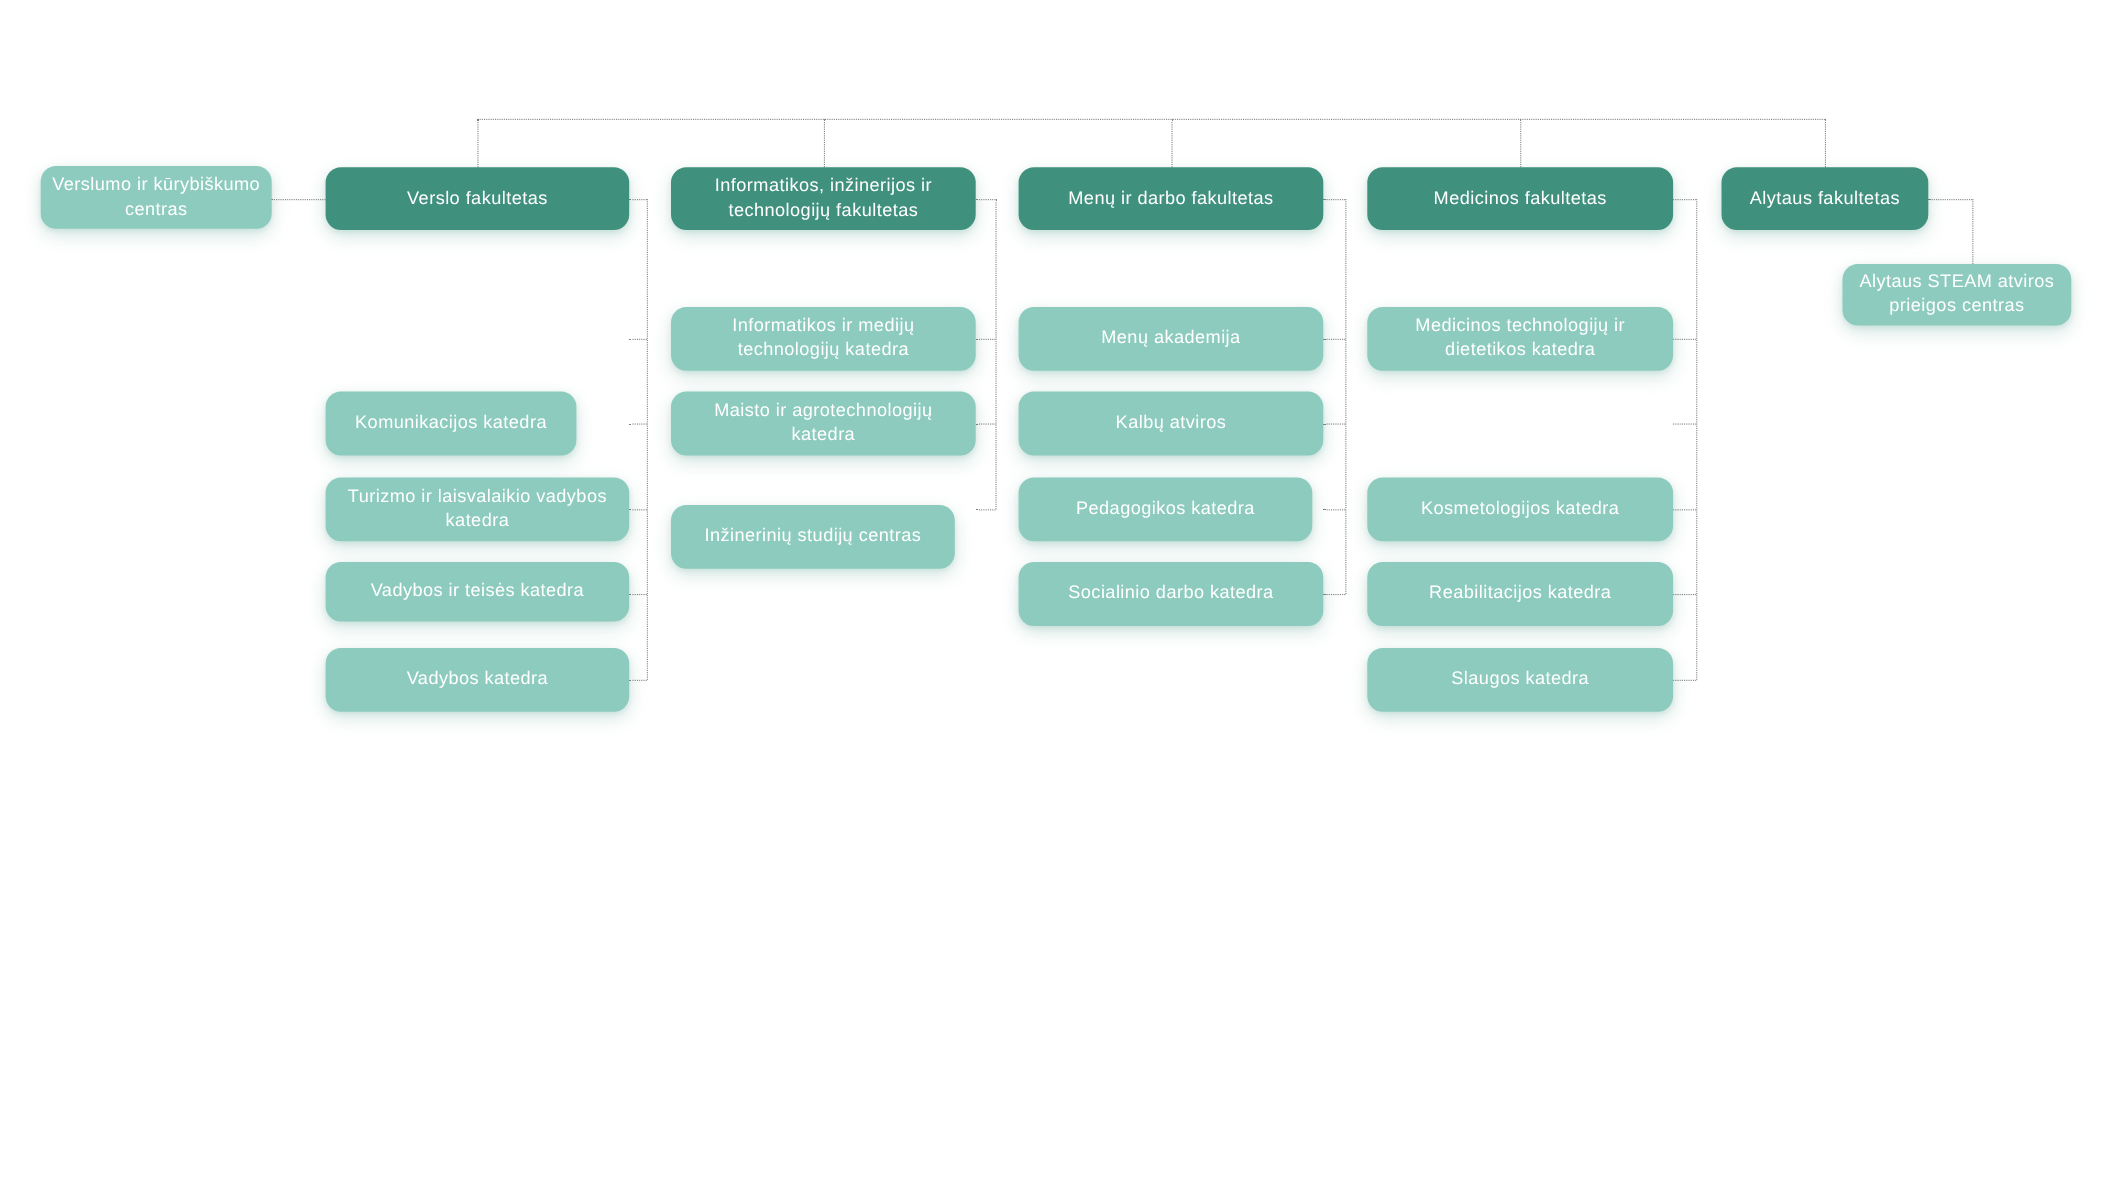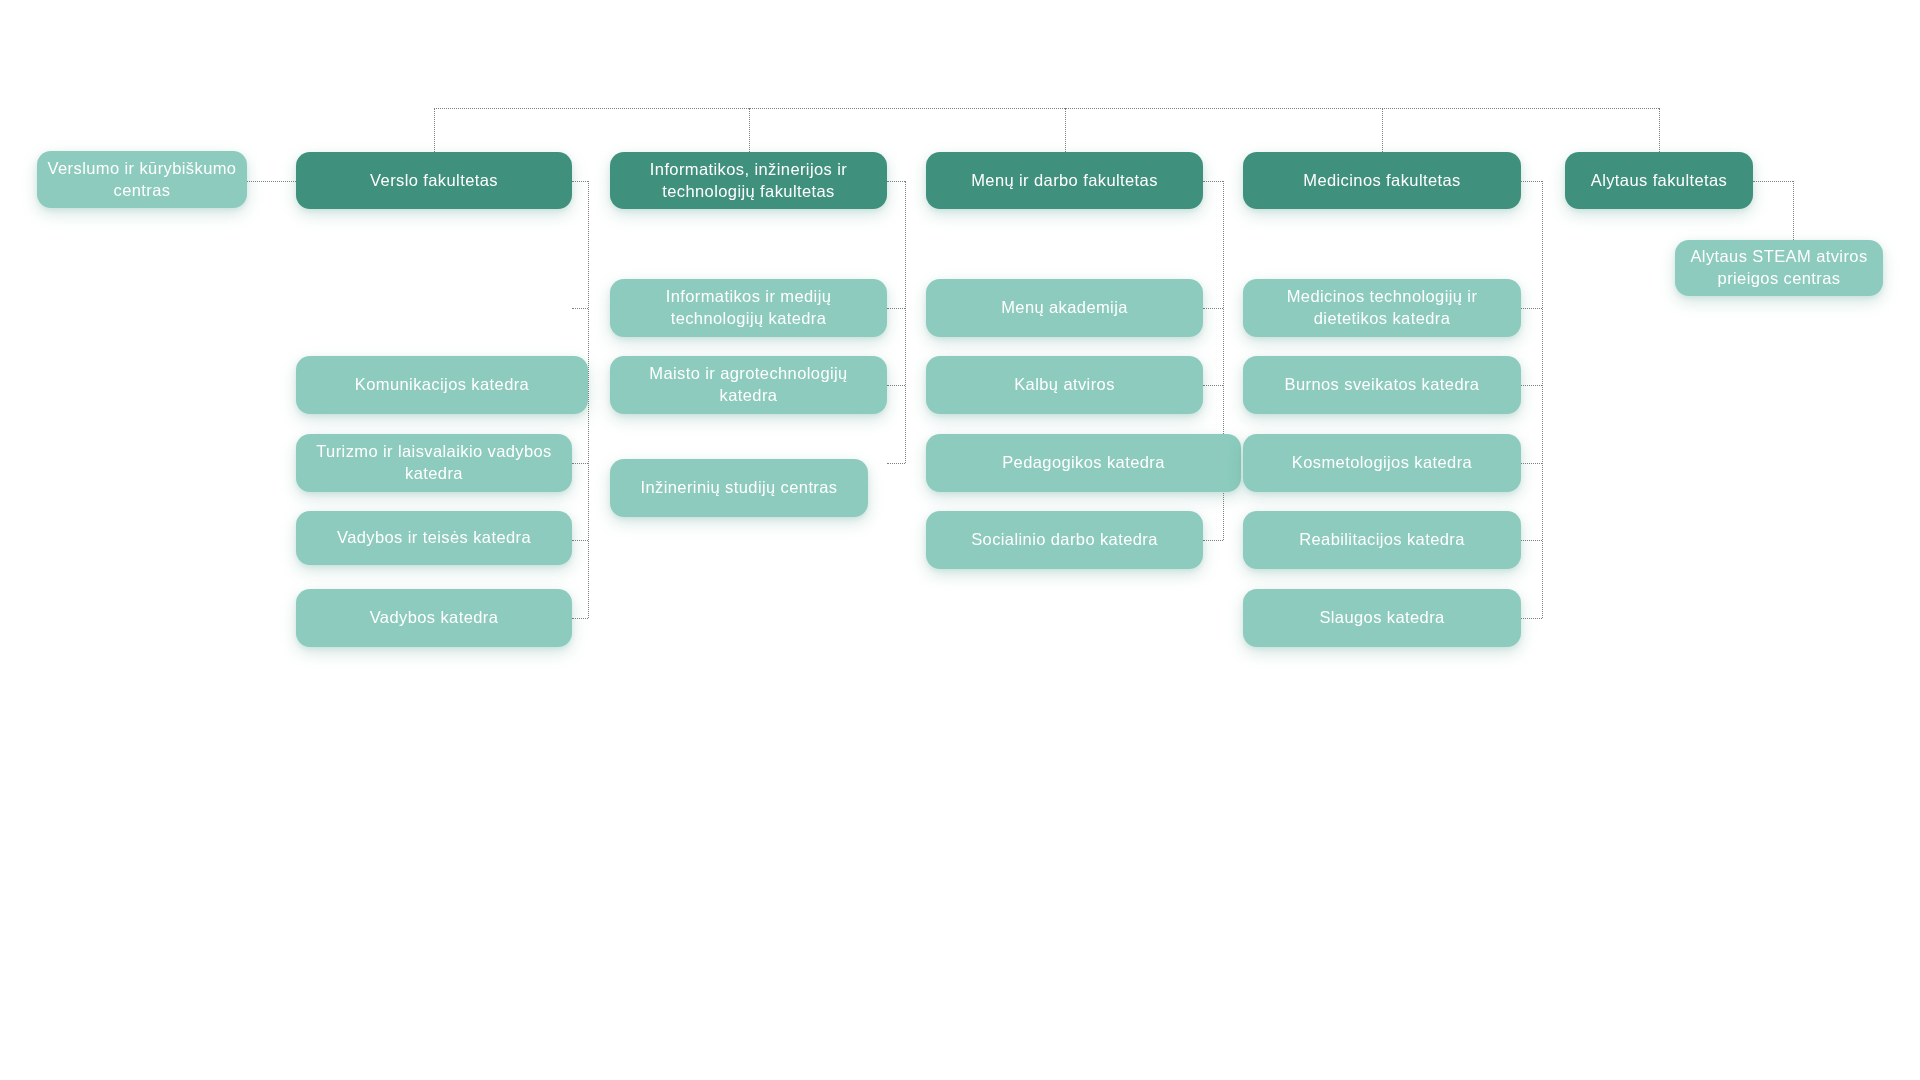--- a/index.html
+++ b/index.html
@@ -88,35 +88,34 @@
   <div class="line v" style="left:1793px;top:181px;height:59px"></div>
 
   <div class="node light" style="left:37px;top:151px;width:210px;height:57px">Verslumo ir kūrybiškumo centras</div>
 
   <div class="node dark" style="left:296px;top:152px;width:276px;height:57px">Verslo fakultetas</div>
   <div class="node dark" style="left:610px;top:152px;width:277px;height:57px">Informatikos, inžinerijos ir technologijų fakultetas</div>
   <div class="node dark" style="left:926px;top:152px;width:277px;height:57px">Menų ir darbo fakultetas</div>
   <div class="node dark" style="left:1243px;top:152px;width:278px;height:57px">Medicinos fakultetas</div>
   <div class="node dark" style="left:1565px;top:152px;width:188px;height:57px">Alytaus fakultetas</div>
 
-  <div class="node light" style="left:296px;top:356px;width:292px;height:58px">Komunikacijos katedra</div>
+  <div class="node light" style="left:296px;top:356px;width:228px;height:58px">Komunikacijos katedra</div>
   <div class="node light" style="left:296px;top:434px;width:276px;height:58px">Turizmo ir laisvalaikio vadybos katedra</div>
   <div class="node light" style="left:296px;top:511px;width:276px;height:54px">Vadybos ir teisės katedra</div>
   <div class="node light" style="left:296px;top:589px;width:276px;height:58px">Vadybos katedra</div>
 
   <div class="node light" style="left:610px;top:279px;width:277px;height:58px">Informatikos ir medijų technologijų katedra</div>
   <div class="node light" style="left:610px;top:356px;width:277px;height:58px">Maisto ir agrotechnologijų katedra</div>
   <div class="node light" style="left:610px;top:459px;width:258px;height:58px">Inžinerinių studijų centras</div>
 
   <div class="node light" style="left:926px;top:279px;width:277px;height:58px">Menų akademija</div>
   <div class="node light" style="left:926px;top:356px;width:277px;height:58px">Kalbų atviros</div>
-  <div class="node light" style="left:926px;top:434px;width:315px;height:58px">Pedagogikos katedra</div>
+  <div class="node light" style="left:926px;top:434px;width:267px;height:58px">Pedagogikos katedra</div>
   <div class="node light" style="left:926px;top:511px;width:277px;height:58px">Socialinio darbo katedra</div>
 
   <div class="node light" style="left:1243px;top:279px;width:278px;height:58px">Medicinos technologijų ir dietetikos katedra</div>
-  <div class="node light" style="left:1243px;top:356px;width:278px;height:58px">Burnos sveikatos katedra</div>
   <div class="node light" style="left:1243px;top:434px;width:278px;height:58px">Kosmetologijos katedra</div>
   <div class="node light" style="left:1243px;top:511px;width:278px;height:58px">Reabilitacijos katedra</div>
   <div class="node light" style="left:1243px;top:589px;width:278px;height:58px">Slaugos katedra</div>
 
   <div class="node light" style="left:1675px;top:240px;width:208px;height:56px">Alytaus STEAM atviros prieigos centras</div>
 
 </div>
 
 </body></html>

